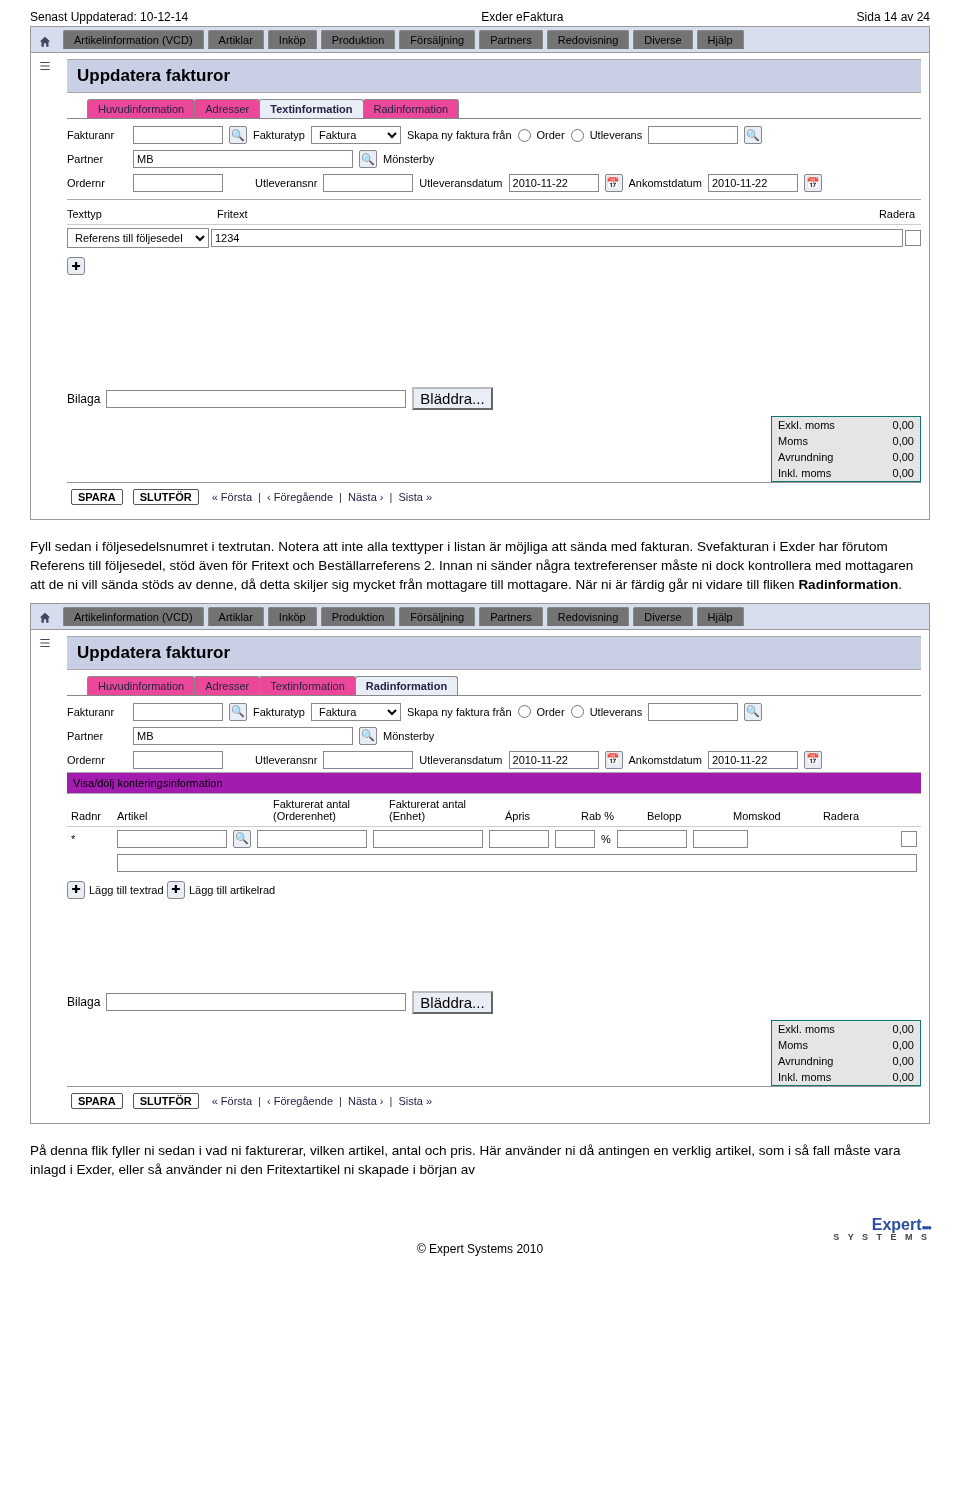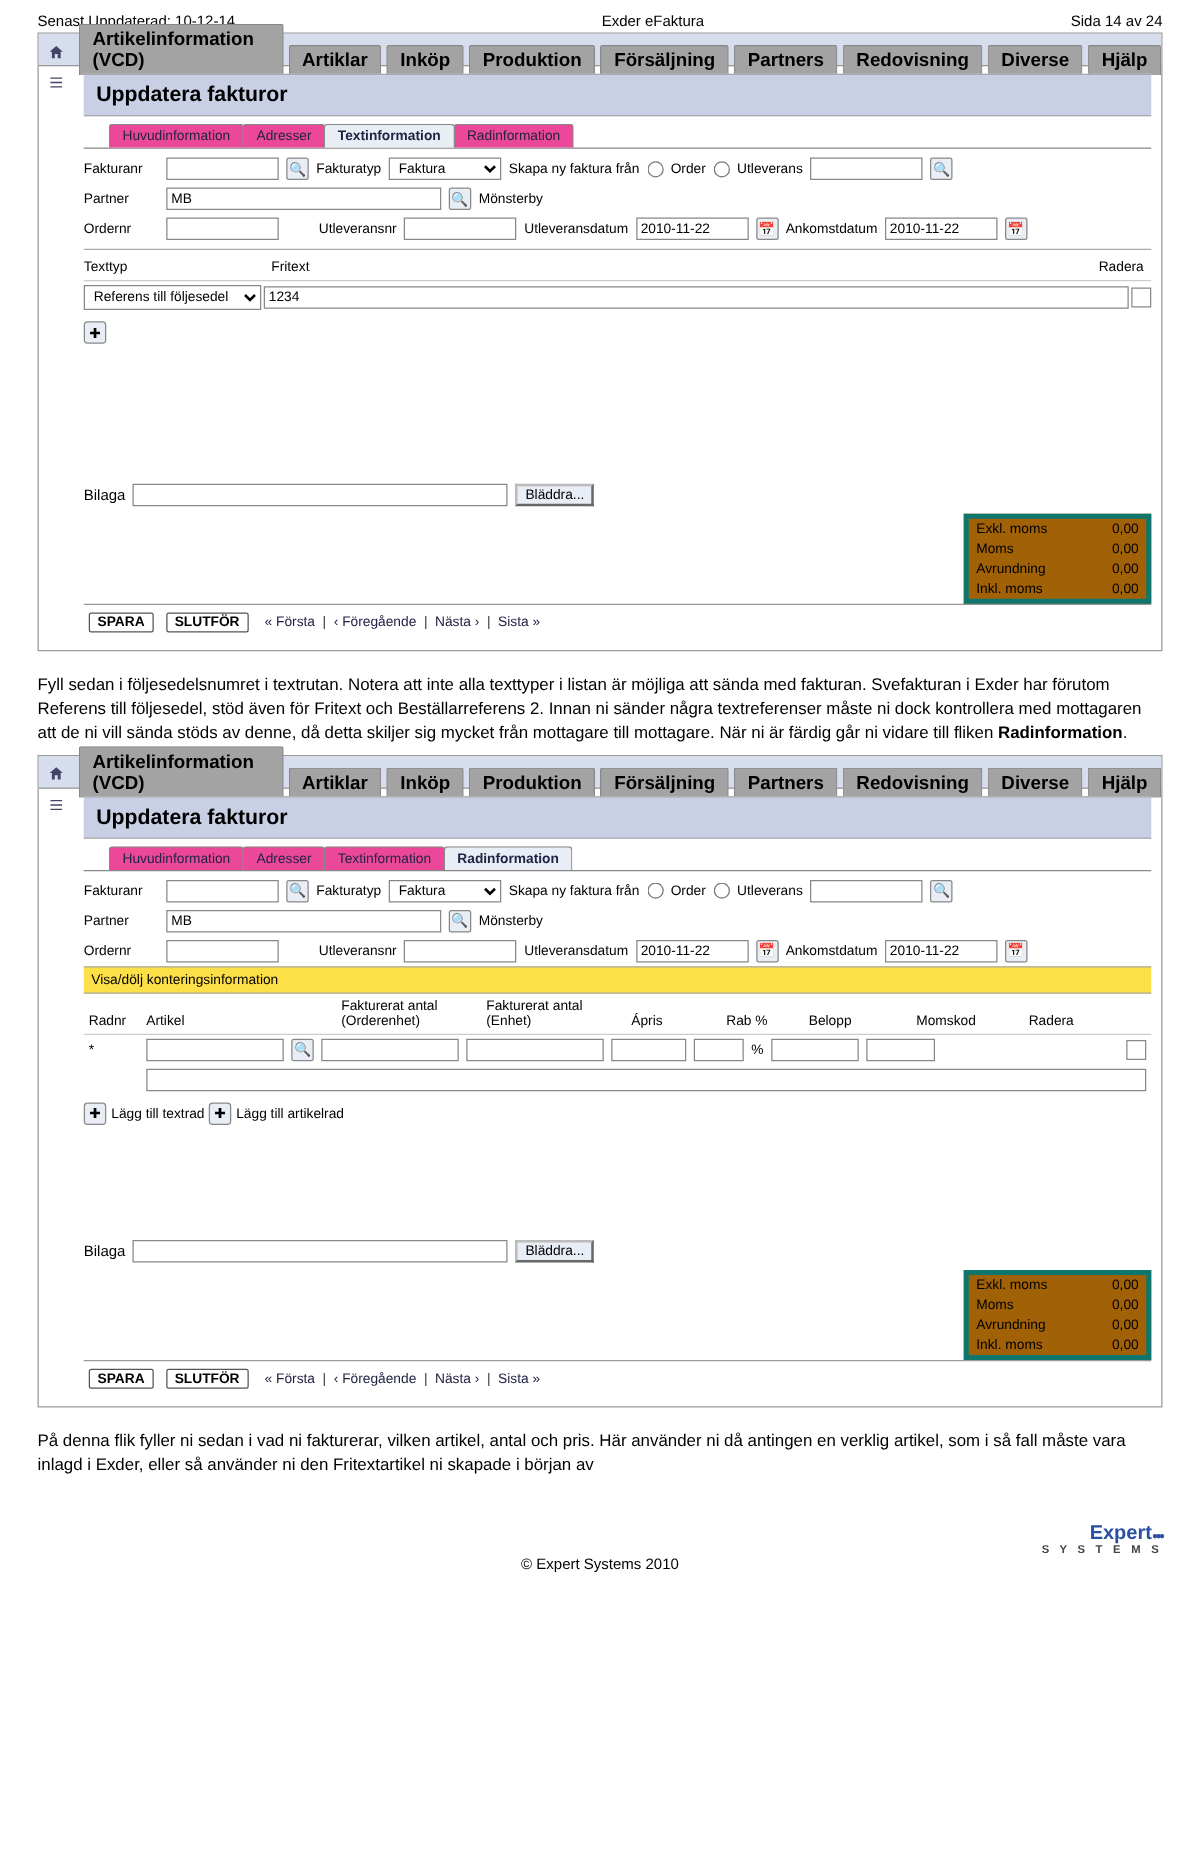--- a/index.html
+++ b/index.html
@@ -3,21 +3,21 @@
 <meta charset="utf-8">
 <style>
   * { box-sizing: border-box; margin: 0; padding: 0; }
   body { font-family: Arial, Helvetica, sans-serif; font-size: 12px; background: #fff; width: 960px; color: #000; }
   .page { padding: 0 30px; }
   .header-row { display: flex; justify-content: space-between; font-size: 12px; padding: 10px 0 2px 0; }
   .app-wrap { border: 1px solid #999; margin-bottom: 10px; background: #fff; }
   .nav-bar { display: flex; align-items: center; height: 26px; background: #d6ddec; border-bottom: 1px solid #999; }
   .home-col { width: 28px; display:flex; flex-direction:column; align-items:center; justify-content:flex-start; padding-top:4px; gap:3px; }
   .nav-tabs { display:flex; align-items:flex-end; gap:4px; padding-left:4px; flex:1; }
-  .nav-tab { background:#a3a3a3; border:1px solid #888; border-bottom:none; padding:3px 10px; font-size:15px; border-radius:2px 2px 0 0; cursor:pointer;font-weight:bold; }
+  .nav-tab { background:#737373; border:1px solid #888; border-bottom:none; padding:3px 10px; font-size:11px; border-radius:2px 2px 0 0; cursor:pointer; }
   .body-area { display:flex; }
   .side-icons { width:28px; display:flex; flex-direction:column; align-items:center; padding-top:6px; gap:6px; }
   .content { flex:1; padding:6px 8px 8px 8px; }
   .title-bar { background:#c9d0e5; color:#000000; font-weight:bold; font-size:17px; padding:6px 10px; border-top:1px solid #aaa; border-bottom:1px solid #aaa; margin-bottom:4px; }
   .sub-tabs { display:flex; align-items:flex-end; gap:0; border-bottom:1px solid #888; margin:6px 0 4px 0; padding-left:20px; }
   .sub-tab { background:#ec4899; border:1px solid #888; border-bottom:none; padding:3px 10px; font-size:11px; color:#224; border-radius:3px 3px 0 0; margin-right:-1px; }
   .sub-tab.active { background:#e9edf5; font-weight:bold; }
   .sep { height:1px; background:#aaa; margin:4px 0; border:none; }
   .form-row { display:flex; align-items:center; gap:6px; padding:3px 0; font-size:11px; flex-wrap:wrap; }
   .lbl { min-width:60px; }
@@ -29,28 +29,28 @@
   .col-texttyp { width:150px; }
   .col-fritext { flex:1; }
   .col-radera { width:50px; text-align:right; padding-right:6px; }
   .text-row { display:flex; align-items:center; padding:3px 0; gap:2px; }
   .select-texttyp { width:142px; height:20px; }
   .fritext-input { flex:1; }
   .check { width:16px; height:16px; border:1px solid #888; display:inline-block; }
   .action-icon { display:inline-flex; align-items:center; gap:4px; font-size:11px; margin:6px 0; }
   .action-icon .icon-btn { border-radius:3px; }
   .bilaga-row { display:flex; align-items:center; gap:6px; margin-top:100px; padding:6px 0; }
-  .btn { border:2px outset #bbb; background:#e9edf5; padding:1px 6px; font-size:11px; cursor:pointer; }
-  .totals { margin-left:auto; background:#a16207; border:4px solid #0f766e; font-size:11px; width:150px; }
+  .btn { border:2px outset #bbb; background:#e9edf5; padding:1px 6px; font-size:15px; cursor:pointer; }
+  .totals { margin-left:auto; background:#e5e5e5; border:1px solid #0f766e; font-size:11px; width:150px; }
   .totals-row { display:flex; justify-content:space-between; padding:2px 6px; }
   .footer-bar { display:flex; align-items:center; gap:10px; padding:6px 4px; border-top:1px solid #999; }
   .footer-bar .paging { font-size:11px; color:#333; }
   .footer-bar .paging a { color:#224; text-decoration:none; padding:0 3px; }
   .pill-btn { border:1px solid #555; background:#fff; padding:1px 6px; font-weight:bold; font-size:11px; border-radius:2px; }
-  .konthead { background:#fde047; font-size:11px; padding:4px 6px; border-top:1px solid #aaa; border-bottom:1px solid #aaa; }
+  .konthead { background:#a21caf; font-size:11px; padding:4px 6px; border-top:1px solid #aaa; border-bottom:1px solid #aaa; }
   .line-head { display:flex; font-size:11px; padding:4px 4px; border-bottom:1px solid #ccc; gap:6px; align-items:flex-end; }
   .line-row { display:flex; align-items:center; gap:6px; padding:3px 4px; font-size:11px; }
   .c-radnr {width:40px;}
   .c-artikel {width:150px;}
   .c-fa1 {width:110px;}
   .c-fa2 {width:110px;}
   .c-apris {width:70px;}
   .c-rab {width:60px;}
   .c-belopp {width:80px;}
   .c-momskod {width:70px;}

